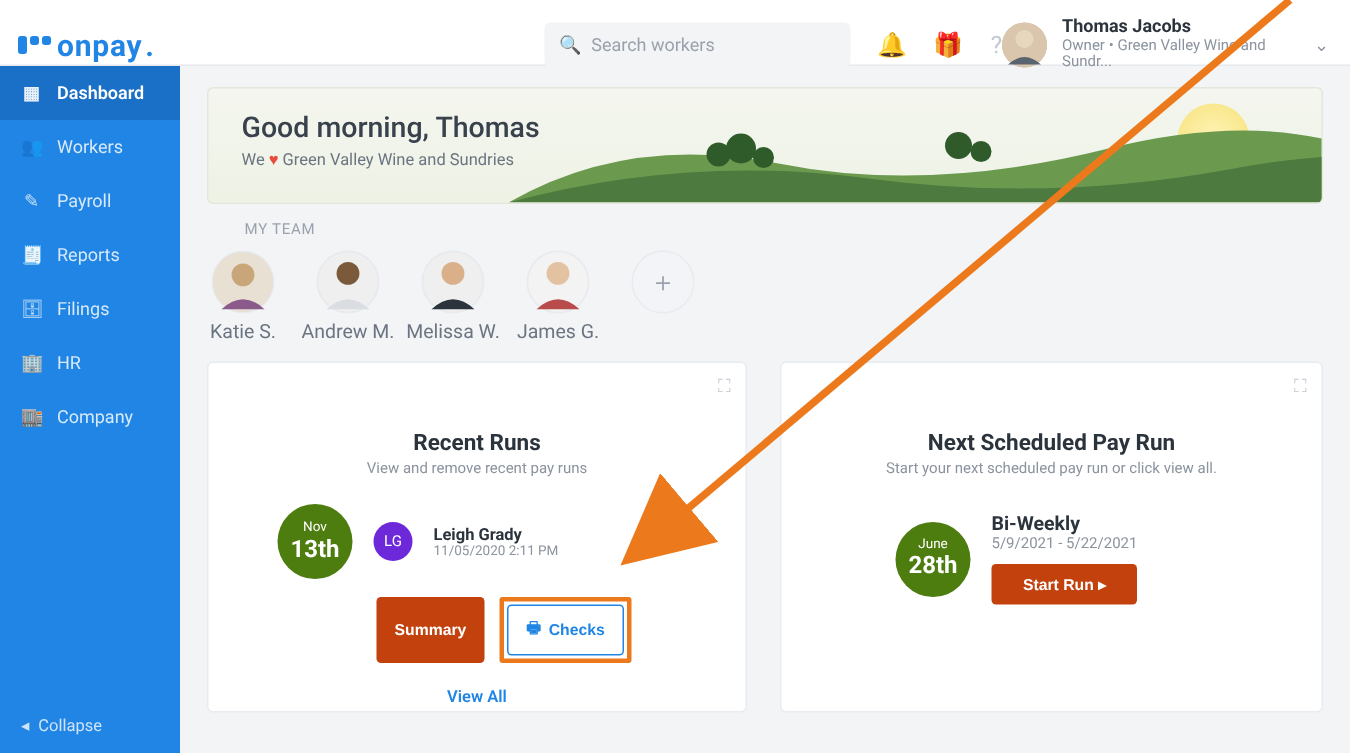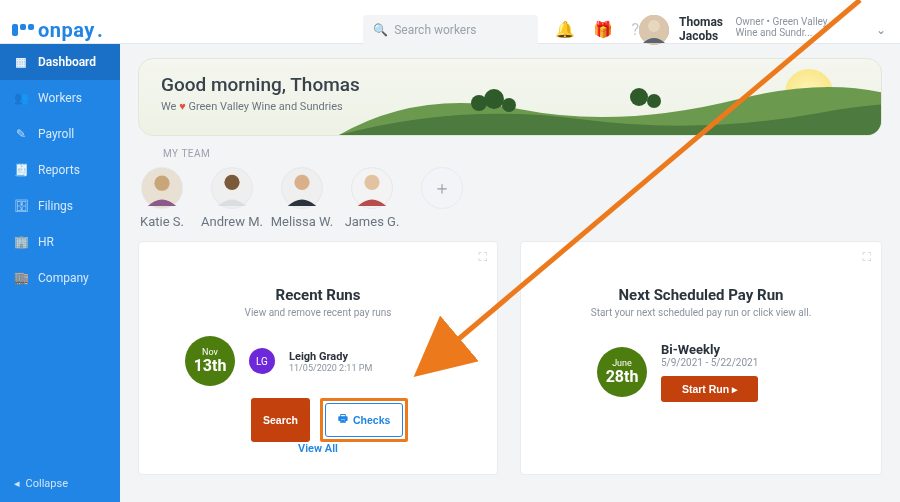--- a/index.html
+++ b/index.html
@@ -7,33 +7,33 @@
   
   .topbar { position:absolute; top:0; left:0; right:0; height:44px; background:#fff; border-bottom:1px solid #e5e8ec; display:flex; align-items:center; padding:16px 14px 0 12px; z-index:50; }
   .logo { display:flex; align-items:center; gap:2px; font-weight:700; font-size:20px; color:#2085e4; letter-spacing:0.5px;}
   .logo-dots { display:inline-flex; gap:2px; margin-right:2px;}
   .logo-dots span { width:6px; height:6px; background:#2085e4; border-radius:2px;}
   .logo-dots span:first-child{width:6px;height:12px;border-radius:2px;}
   .topbar .search { margin-left:260px; width:230px; height:30px; background:#f3f4f6; border-radius:4px; display:flex; align-items:center; padding:0 10px; color:#9aa2ad; font-size:12px; gap:6px;}
   .topbar .icons { margin-left:18px; display:flex; align-items:center; gap:18px; color:#c1c8d1; font-size:16px;}
   .topbar .user { margin-left:auto; display:flex; align-items:center; gap:10px; }
   .avatar { width:30px; height:30px; border-radius:50%; background:linear-gradient(135deg,#d7c4a7,#b7987a); display:flex; align-items:center; justify-content:center; color:#fff; font-size:13px;}
-  .user-meta { display:flex; flex-direction:row; line-height:1.15;}
+  .user-meta { display:flex; flex-direction:column; line-height:1.15;}
   .user-name { font-size:12px; font-weight:700; color:#2b333d;}
   .user-role { font-size:10px; color:#8b939e;}
   .chev { margin-left:18px; color:#8b939e; font-size:12px;}
   
   .sidebar { position:absolute; top:44px; left:0; bottom:0; width:120px; background:#2085e4; color:#e4f0fc; display:flex; flex-direction:column; z-index:40; }
   .navitem { display:flex; align-items:center; gap:10px; padding:11px 14px; font-size:12px; color:#d7e9fb; cursor:pointer;}
   .navitem.active { background:#1a6fc6; color:#fff; font-weight:600;}
   .navitem .ico { width:14px; text-align:center; opacity:.9;}
   .collapse { margin-top:auto; padding:12px 14px; font-size:11px; color:#cfe4fa; display:flex; align-items:center; gap:6px;}
   
   .main { position:absolute; top:44px; left:120px; right:0; bottom:0; padding:14px 18px 18px 18px; overflow:hidden;}
-  .banner { height:78px; border-radius:15px; position:relative; overflow:hidden; background:linear-gradient(#f4f6ef,#eef2e5); border:1px solid #e3e7d9;}
+  .banner { height:78px; border-radius:4px; position:relative; overflow:hidden; background:linear-gradient(#f4f6ef,#eef2e5); border:1px solid #e3e7d9;}
   .banner-text { position:absolute; top:14px; left:22px; }
   .banner-title { font-size:19px; color:#38414c; font-weight:500;}
   .banner-sub { font-size:11px; color:#6b7581; margin-top:4px;}
   .heart{color:#e74c3c;}
   .sun { position:absolute; right:48px; top:10px; width:48px; height:48px; border-radius:50%; background:radial-gradient(circle,#fff4b8,#f6e27a);}
   .hills { position:absolute; left:200px; right:0; bottom:0; height:56px; }
   .team-label{ font-size:10px; letter-spacing:.5px; color:#9aa2ad; margin:12px 0 8px 2px;padding-left:23px;}
   .team { display:flex; gap:22px; align-items:flex-start;}
   .member { display:flex; flex-direction:column; align-items:center; gap:5px; width:48px;}
   .member .pic { width:42px; height:42px; border-radius:50%; background:#ddd; display:flex; align-items:center; justify-content:center; font-size:18px; color:#777; border:1px solid #e8ebef;}
@@ -52,21 +52,21 @@
   .date-badge .d{font-size:16px; font-weight:700; line-height:1.1;}
   .lg-badge{ width:26px; height:26px; border-radius:50%; background:#6d28d9; color:#fff; font-size:10px; display:flex; align-items:center; justify-content:center; font-weight:400;}
   .run-meta{display:flex;flex-direction:column;}
   .run-meta .nm{font-size:11px; font-weight:700; color:#2b333d;}
   .run-meta .ts{font-size:9px; color:#8b939e;}
   .btn-row{ display:flex; gap:10px; margin-top:12px; padding-left:96px;}
   .btn{ font-size:10.5px; padding:7px 12px; border-radius:3px; border:none; cursor:pointer;}
   .btn-primary{ background:#c2410c; color:#fff; font-weight:600;}
   .btn-outline{ background:#fff; border:1px solid #2085e4; color:#2085e4; font-weight:600; display:flex; align-items:center; gap:5px;}
   .checks-wrap{ border:3px solid #ec7a1c; padding:2px; border-radius:2px;}
-  .viewall{ text-align:center; margin-top:0; font-size:11px; color:#2085e4; font-weight:600;}
+  .viewall{ text-align:center; margin-top:16px; font-size:11px; color:#2085e4; font-weight:600;}
   .right .run-row{padding-left:60px; margin-top:24px;}
   .right .run-meta .nm{font-size:13px;}
   .right .run-meta .ts{font-size:10px;}
   .startbtn{margin-top:8px;}
   
   .arrow-svg{position:absolute; top:0; left:0; width:900px; height:502px; pointer-events:none; z-index:100;}
   
   .hill-path{fill:#4c7a3f;}
   .hill-path2{fill:#6b9a4e;}
   .tree{fill:#2f5a2a;}
@@ -225,21 +225,21 @@
           <span class="m">Nov</span>
           <span class="d">13th</span>
         </div>
         <div class="lg-badge">LG</div>
         <div class="run-meta">
           <span class="nm">Leigh Grady</span>
           <span class="ts">11/05/2020 2:11 PM</span>
         </div>
       </div>
       <div class="btn-row">
-        <button class="btn btn-primary">Search</button>
+        <button class="btn btn-primary">Summary</button>
         <span class="checks-wrap">
           <button class="btn btn-outline">
             <span>🖶</span>
             <span>Checks</span>
           </button>
         </span>
       </div>
       <div class="viewall">View All</div>
     </div>
 

